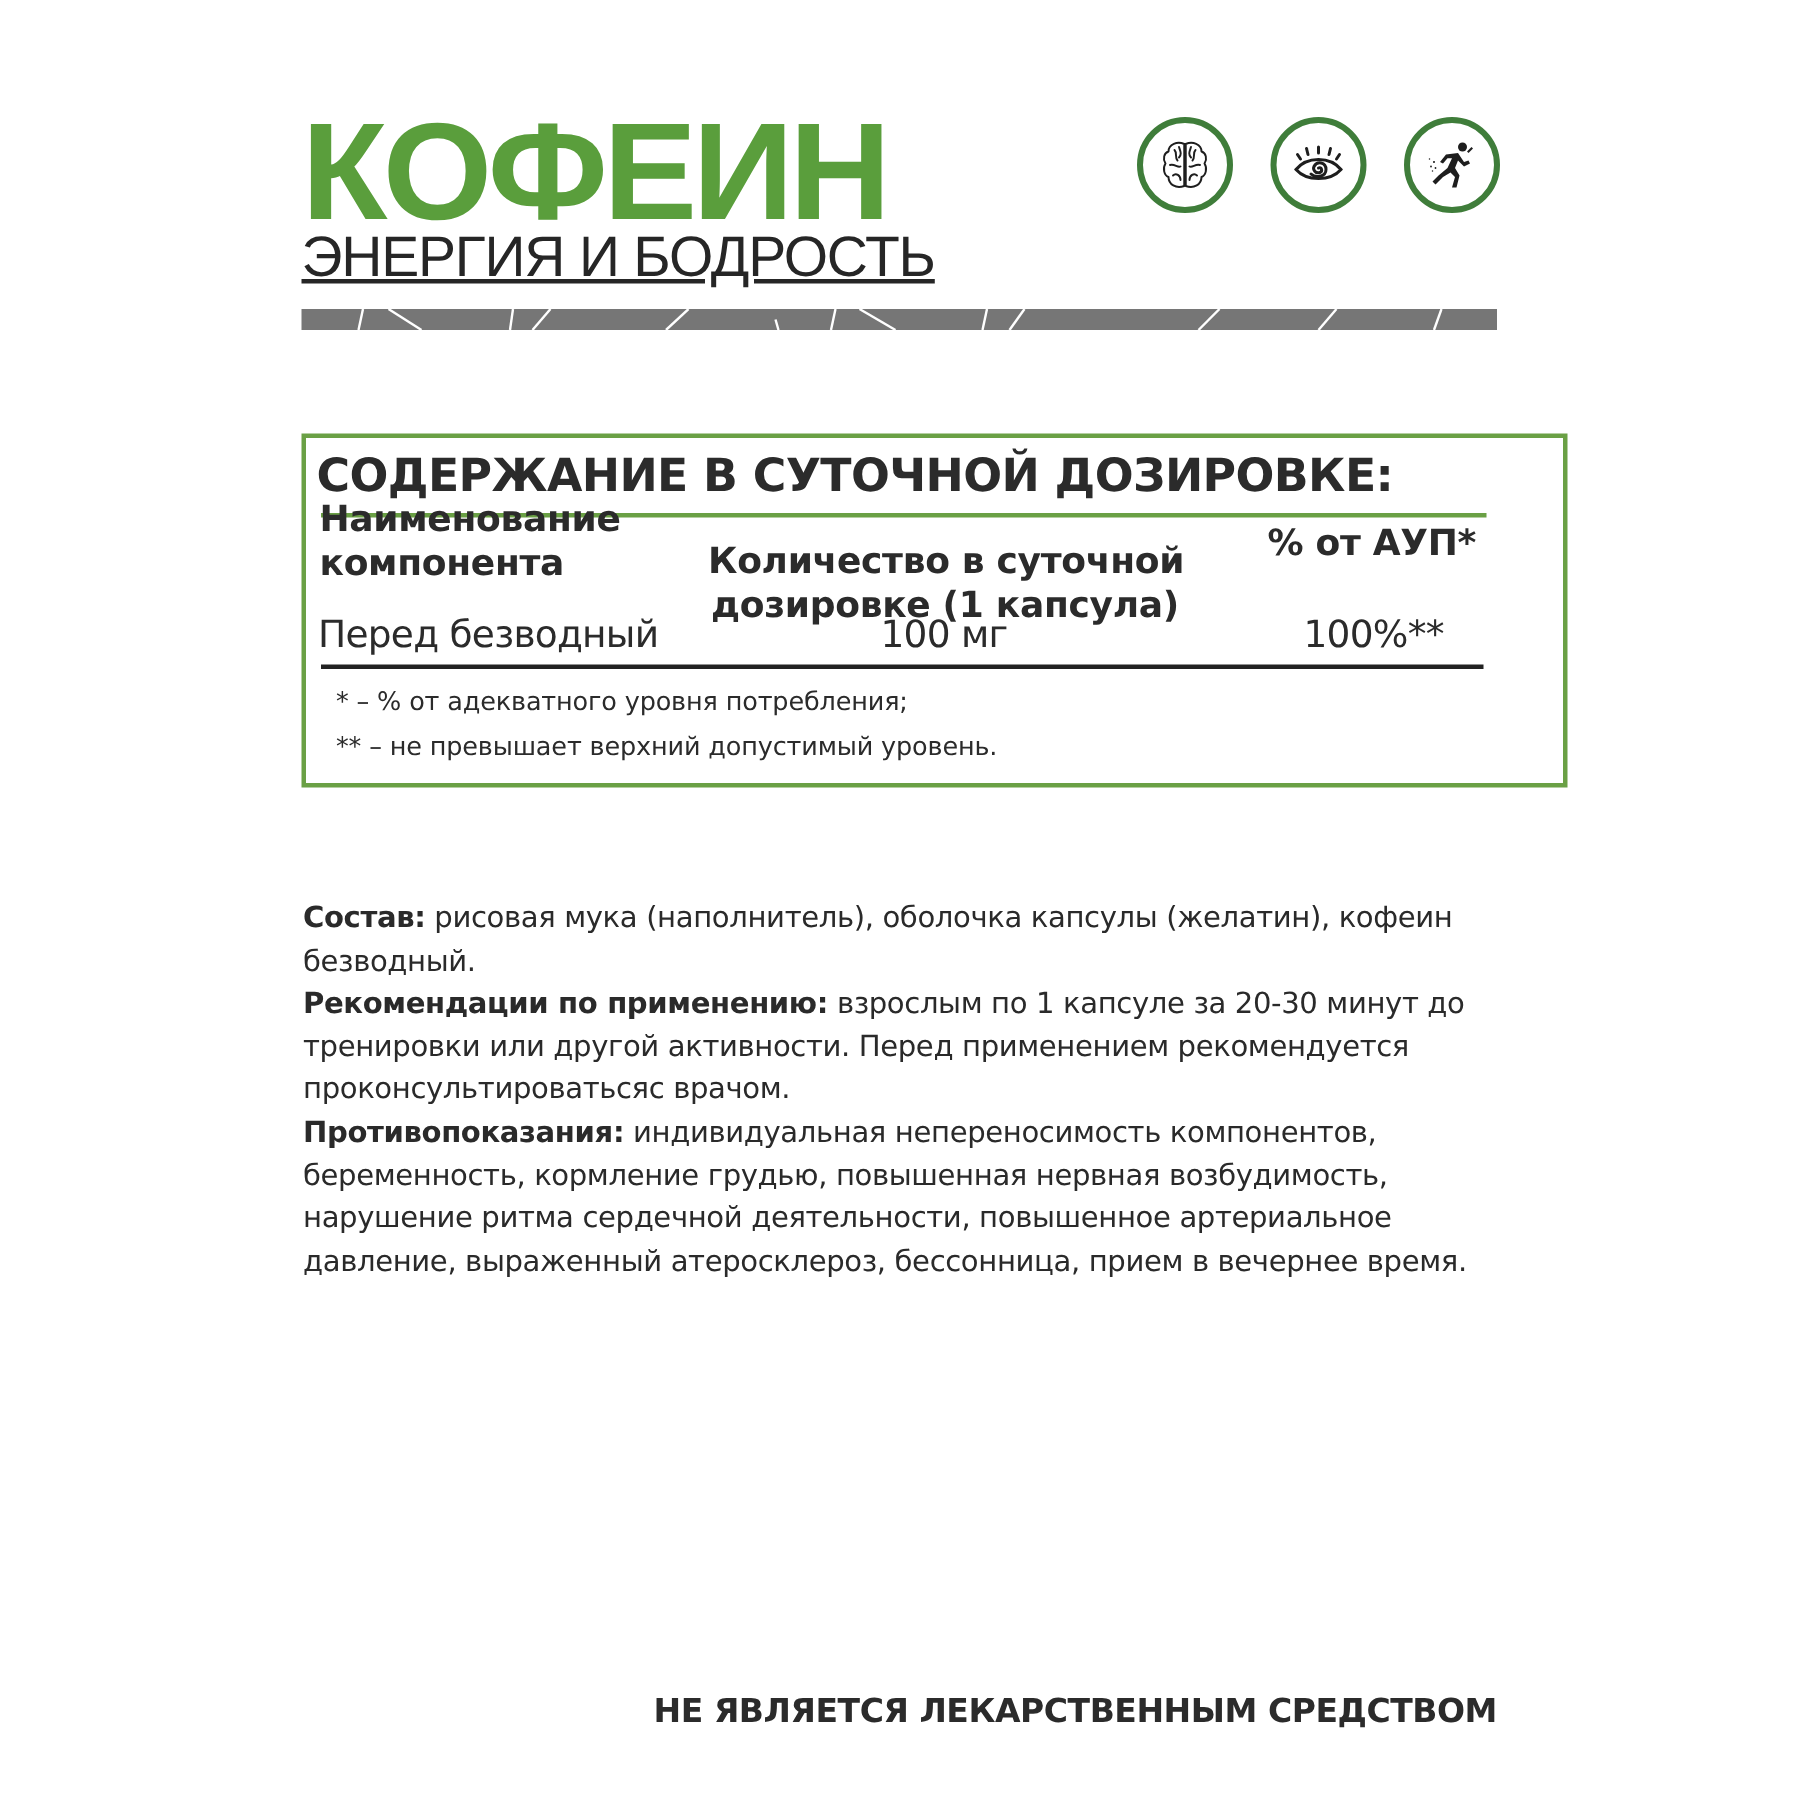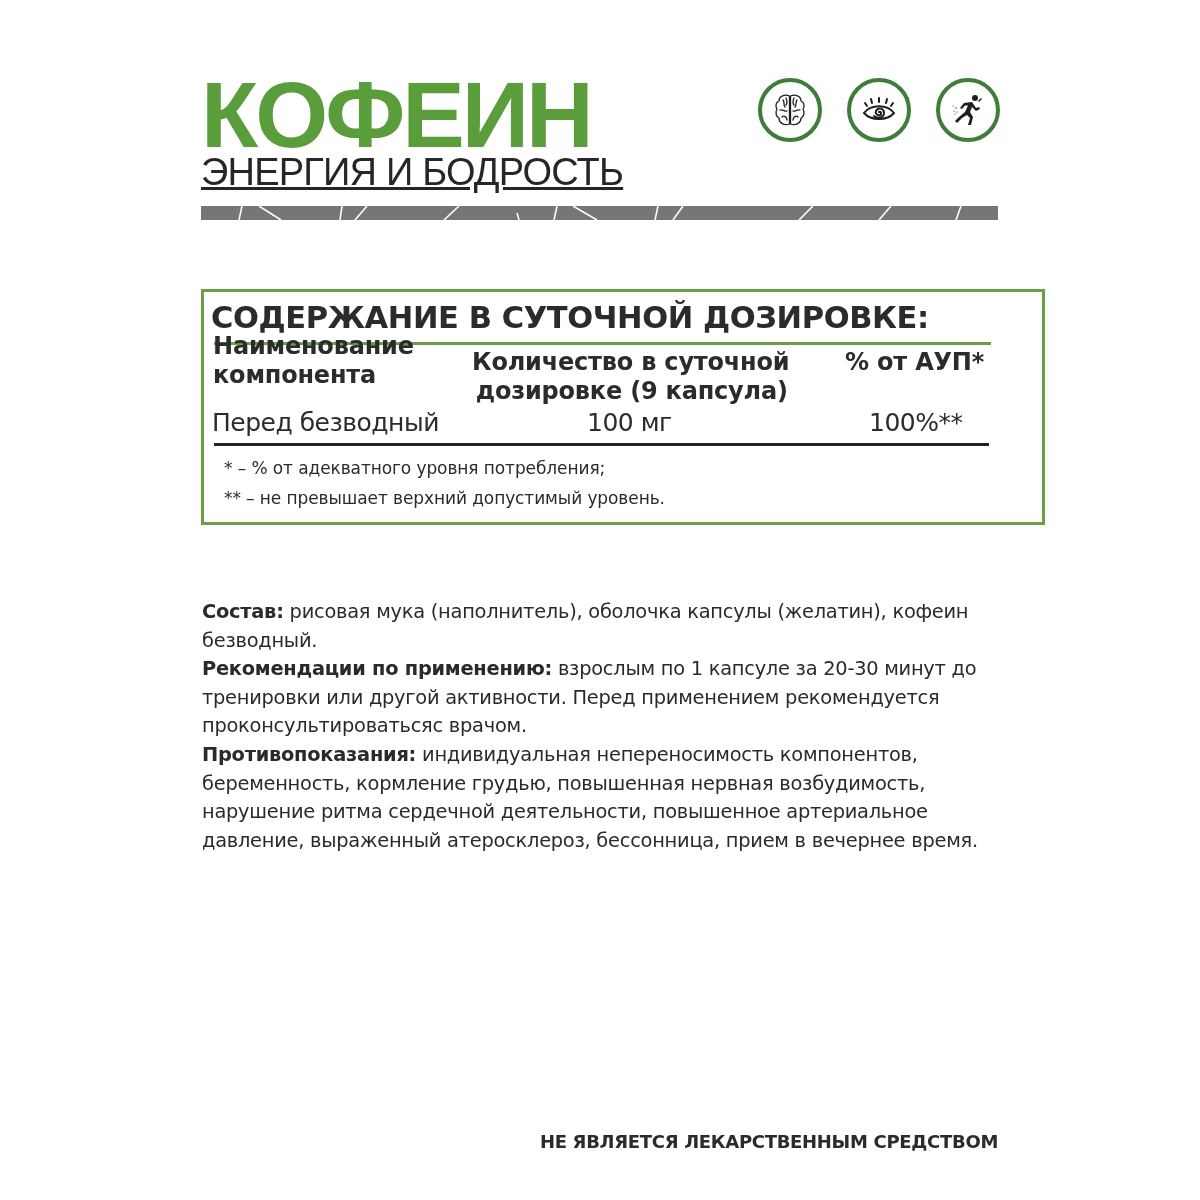--- a/index.html
+++ b/index.html
@@ -65,21 +65,21 @@
 
     .body-text {
       position: absolute; left: 202px; top: 598px; width: 800px;
       font-size: 19.4px; line-height: 28.6px; color: #2a2a2a; letter-spacing: -0.25px;
     }
     .body-text p { margin: 0; }
     .body-text b { font-weight: 700; margin-top: 40px; }
 
     .footer {
       position: absolute; right: 202px; top: 1128px;
-      font-family: "DejaVu Sans", sans-serif; font-weight: 700; font-size: 18px;
+      font-family: "DejaVu Sans", sans-serif; font-weight: 700; font-size: 22px;
       line-height: 28px; color: #2b2b2b; white-space: nowrap; letter-spacing: -0.3px;
     }
   </style>
 </head>
 <body>
 
 <div class="title">КОФЕИН</div>
 <div class="subtitle">ЭНЕРГИЯ И БОДРОСТЬ</div>
 
 <div class="icons">
@@ -135,23 +135,23 @@
 </div>
 
 <div class="box">
   <div class="box-title">СОДЕРЖАНИЕ В СУТОЧНОЙ ДОЗИРОВКЕ:</div>
   <div class="green-rule"></div>
 
   <div class="th" style="left:9px; top:40px;">
     <div>Наименование</div>
     <div>компонента</div>
   </div>
-  <div class="th" style="left:268px; top:56px;text-align:center;">
+  <div class="th" style="left:268px; top:68px;">
     <div>Количество в суточной</div>
-    <div style="padding-left:2px;">дозировке (9 капсула)</div>
+    <div style="padding-left:2px;">дозировке (1 капсула)</div>
   </div>
   <div class="th" style="left:641px; top:56px;">
     <div>% от АУП*</div>
   </div>
 
   <div class="td" style="left:8px; top:116px;">Перед безводный</div>
   <div class="td" style="left:383px; top:116px;">100 мг</div>
   <div class="td" style="left:665px; top:116px;">100%**</div>
 
   <div class="black-rule"></div>

